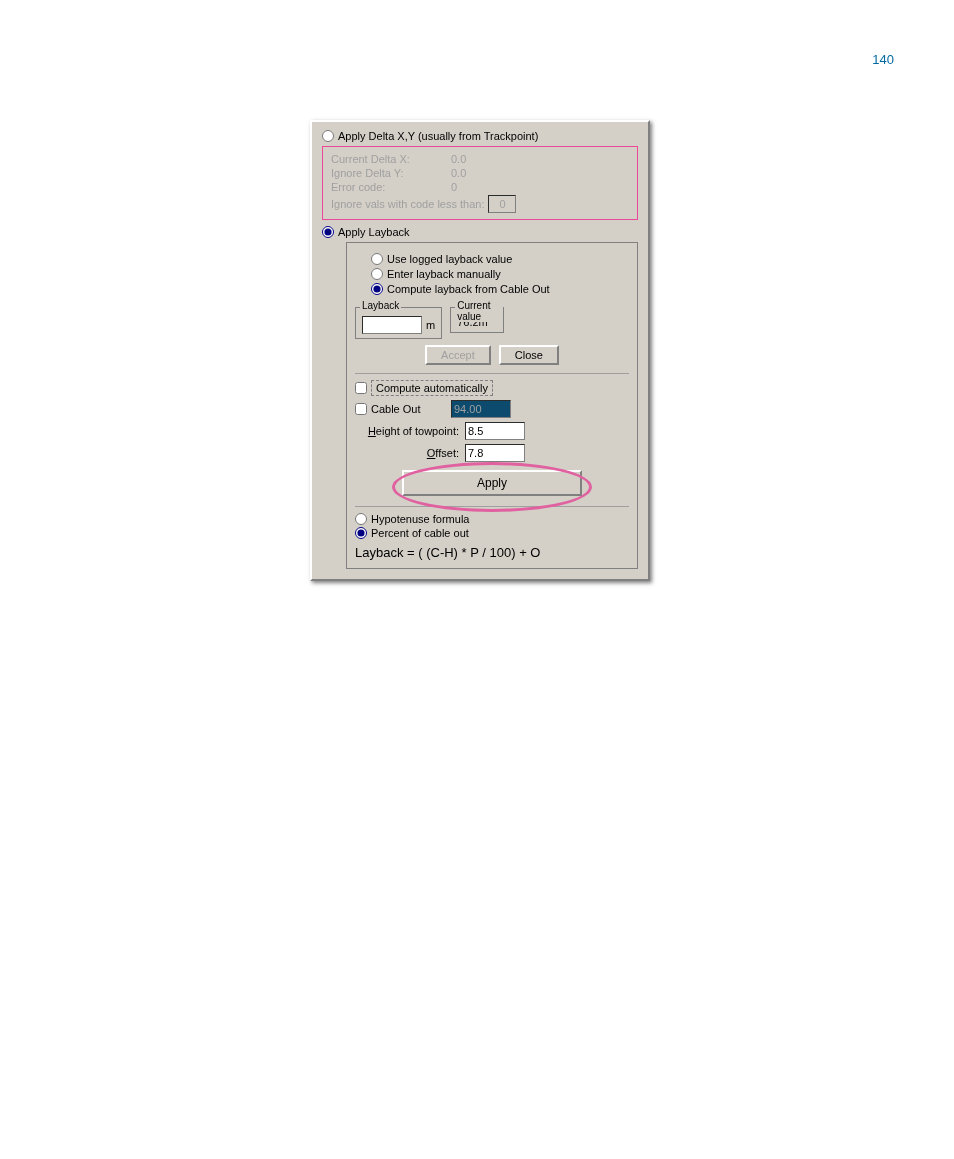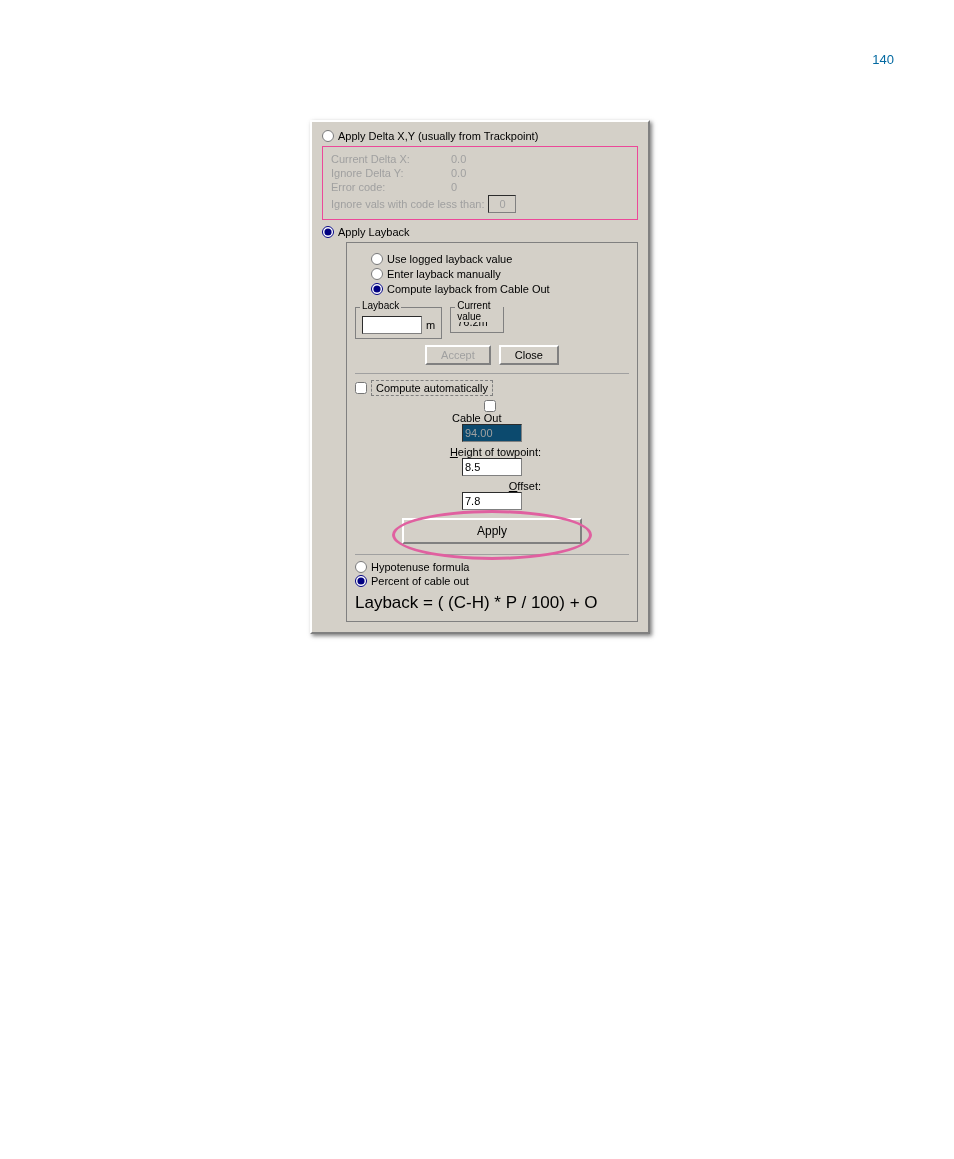--- a/index.html
+++ b/index.html
@@ -227,21 +227,20 @@
       gap: 3px;
       border: 1px dashed #808080;
       padding: 1px 4px;
     }
 
     
     .param-row {
       display: flex;
       align-items: center;
       margin-bottom: 4px;
-      flex-direction: column;
     }
 
     .param-label {
       min-width: 120px;
       text-align: right;
       padding-right: 6px;
     }
 
     .param-input {
       width: 60px;
@@ -295,21 +294,21 @@
     }
 
     .formula-row {
       display: flex;
       align-items: center;
       gap: 4px;
       margin-bottom: 2px;
     }
 
     .formula-text {
-      font-size: 17px;
+      font-size: 13px;
       margin-top: 6px;
     }
 
     
     .separator {
       height: 1px;
       background: #a0a0a0;
       margin: 6px 0;
     }
   </style>

